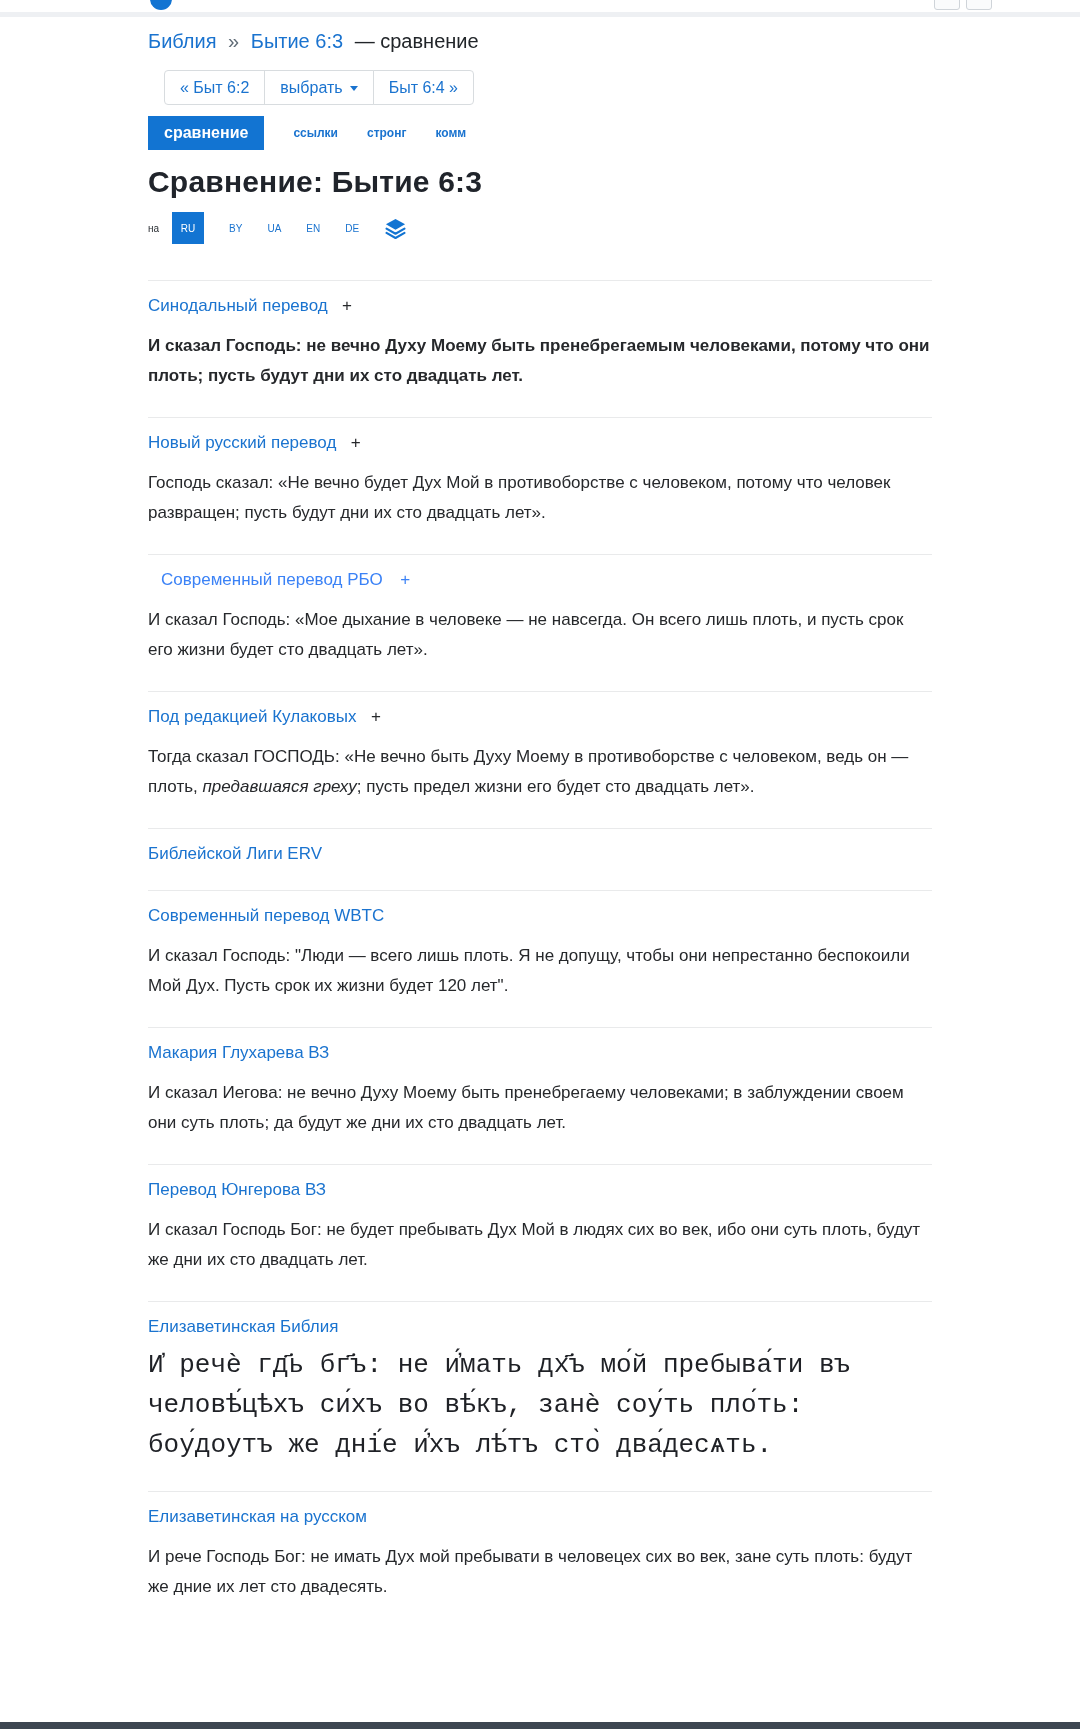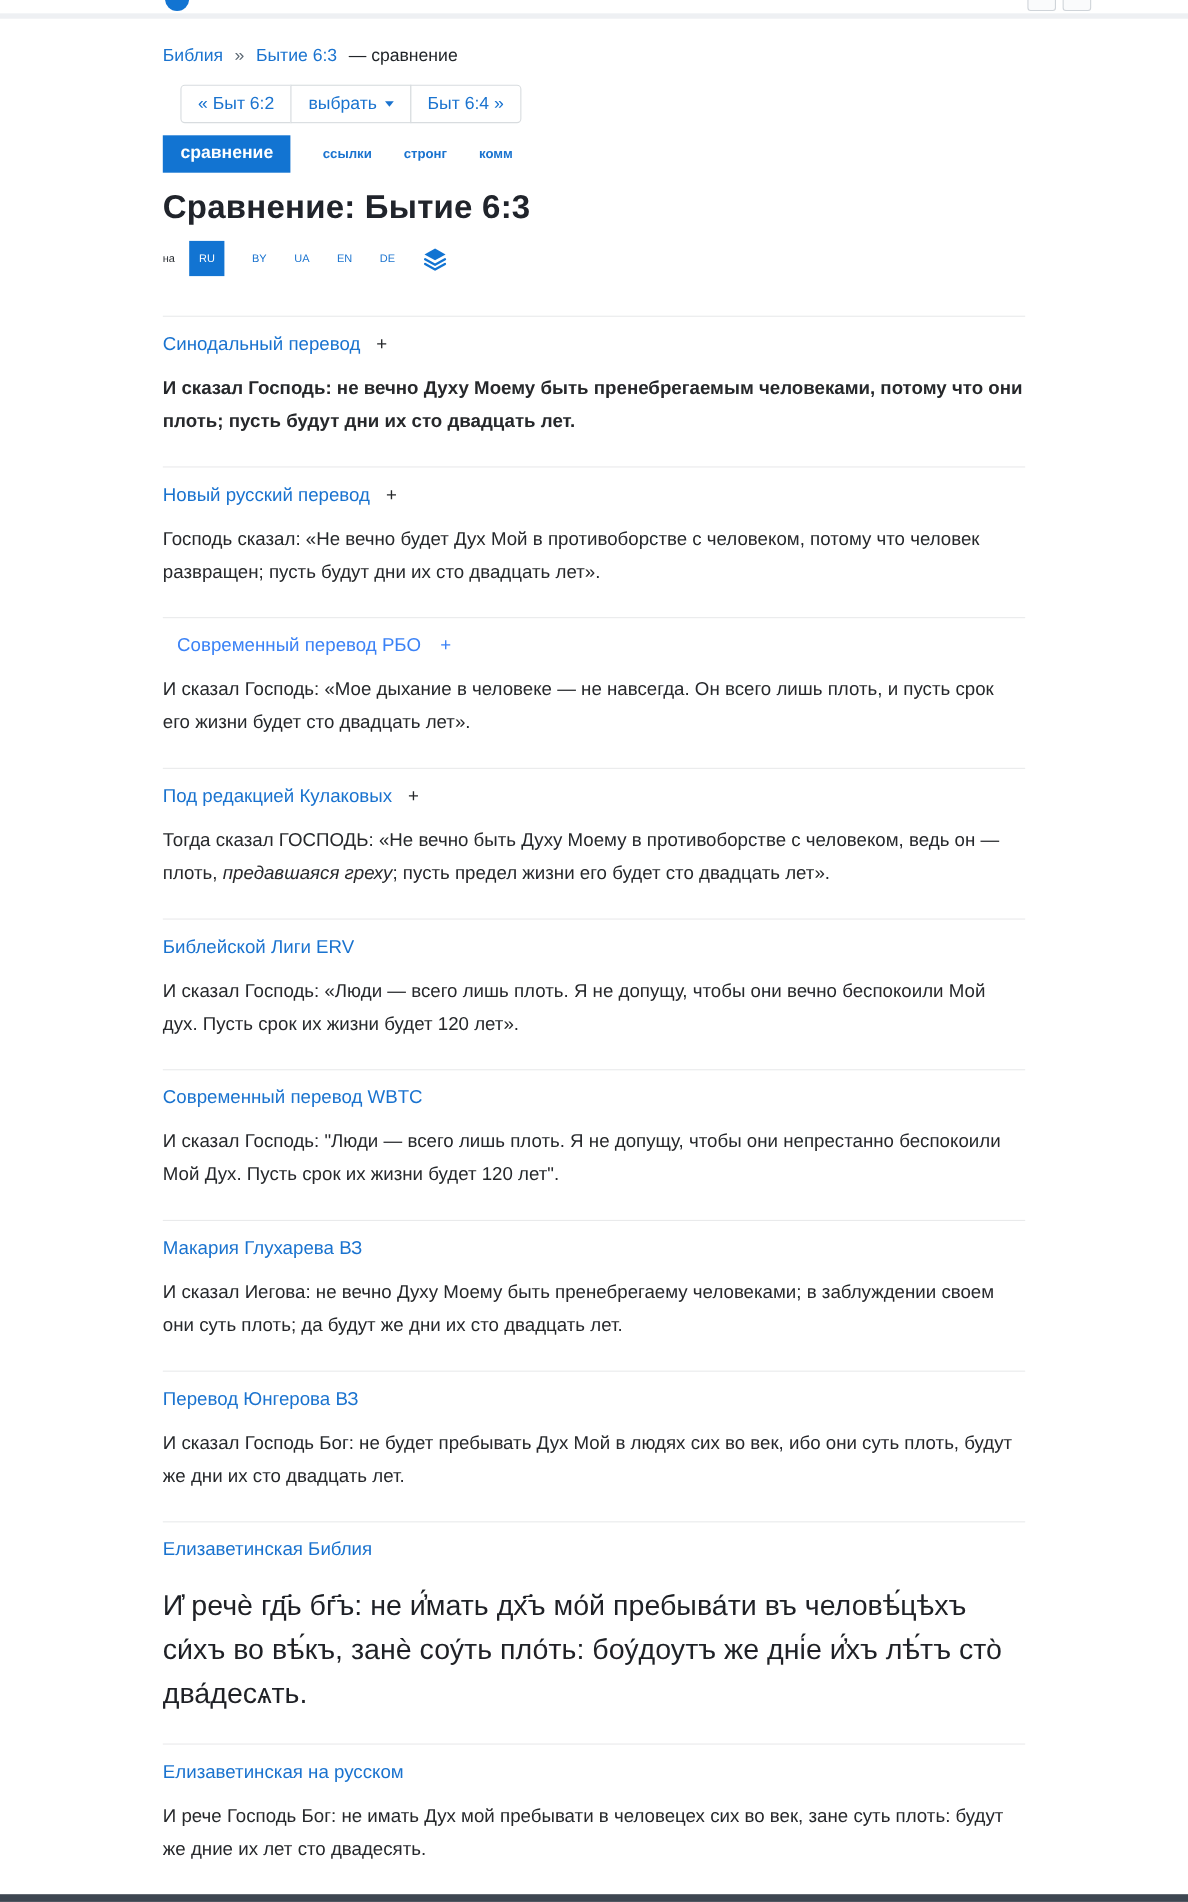--- a/index.html
+++ b/index.html
@@ -19,21 +19,21 @@
               border-radius: 50%; background: #1274d2; }
   .topbar-box { position: absolute; top: -10px; width: 26px; height: 20px;
                 border: 1px solid #cfd4d9; border-radius: 3px; background: #fafbfc; }
   .topbar-box.b1 { right: 120px; }
   .topbar-box.b2 { right: 88px; }
   .topbar-shadow { height: 5px; background: #eef0f3; }
 
   .container { margin-left: 148px; width: 784px; }
 
   
-  .breadcrumb { margin-top: 25px; font-size: 16px; color: #212529; }
+  .breadcrumb { margin-top: 13px; font-size: 20px; color: #212529; }
   a.link { color: #1a73cf; text-decoration: none; cursor: pointer; }
   .crumb-sep { color: #5f6b76; margin: 0 6px; }
   .crumb-tail { color: #212529; margin-left: 6px; }
 
   
   .verse-nav { margin-top: 17px; display: inline-flex; }
   .vbtn { border: 1px solid #d8dcdf; background: #fff; color: #1a73cf;
           font-size: 16px; padding: 7px 15px; margin-left: -1px; cursor: pointer;
           font-family: inherit; line-height: 19px; }
   .vbtn:first-child { border-radius: 4px 0 0 4px; margin-left: 16px; }
@@ -62,22 +62,22 @@
   .layers-btn { margin-left: 25px; cursor: pointer; display: flex; align-items: center; }
 
   
   .sections { margin-top: 36px; }
   .section { border-top: 1px solid #e9eaeb; padding: 15px 0 26px; }
   .section-title { font-size: 17px; color: #1a73cf; cursor: pointer; }
   .section-title.muted { color: #3b82f6; margin-left: 13px; }
   .plus { margin-left: 10px; font-size: 17px; color: inherit; cursor: pointer; }
   .section p { margin: 15px 0 0; font-size: 17px; line-height: 30px; color: #26282b; }
   .section.bold p { font-weight: 700; }
-  .section.slavonic p { font-family: Liberation Sans, sans-serif; font-size: 26px;
-                        line-height: 40px; color: #1f2126; margin-top: 20px; }
+  .section.slavonic p { font-family: Liberation Mono, monospace; font-size: 26px;
+                        line-height: 40px; color: #1f2126; margin-top: 8px; }
   .italic { font-style: italic; }
 
   
   .footer-bar { position: absolute; bottom: 0; left: 0; width: 100%; height: 7px;
                 background: #3d4651; }
 </style>
 </head>
 <body>
 
 <div class="topbar">
@@ -154,21 +154,20 @@
     </div>
 
     <div class="section">
       <a class="section-title">Под редакцией Кулаковых</a>
       <a class="section-title plus">+</a>
       <p><span>Тогда сказал ГОСПОДЬ: «Не вечно быть Духу Моему в противоборстве с человеком, ведь он — плоть, </span><span class="italic">предавшаяся греху</span><span>; пусть предел жизни его будет сто двадцать лет».</span></p>
     </div>
 
     <div class="section">
       <a class="section-title">Библейской Лиги ERV</a>
-      <p>И сказал Господь: «Люди — всего лишь плоть. Я не допущу, чтобы они вечно беспокоили Мой дух. Пусть срок их жизни будет 120 лет».</p>
     </div>
 
     <div class="section">
       <a class="section-title">Современный перевод WBTC</a>
       <p>И сказал Господь: "Люди — всего лишь плоть. Я не допущу, чтобы они непрестанно беспокоили Мой Дух. Пусть срок их жизни будет 120 лет".</p>
     </div>
 
     <div class="section">
       <a class="section-title">Макария Глухарева ВЗ</a>
       <p>И сказал Иегова: не вечно Духу Моему быть пренебрегаему человеками; в заблуждении своем они суть плоть; да будут же дни их сто двадцать лет.</p>

